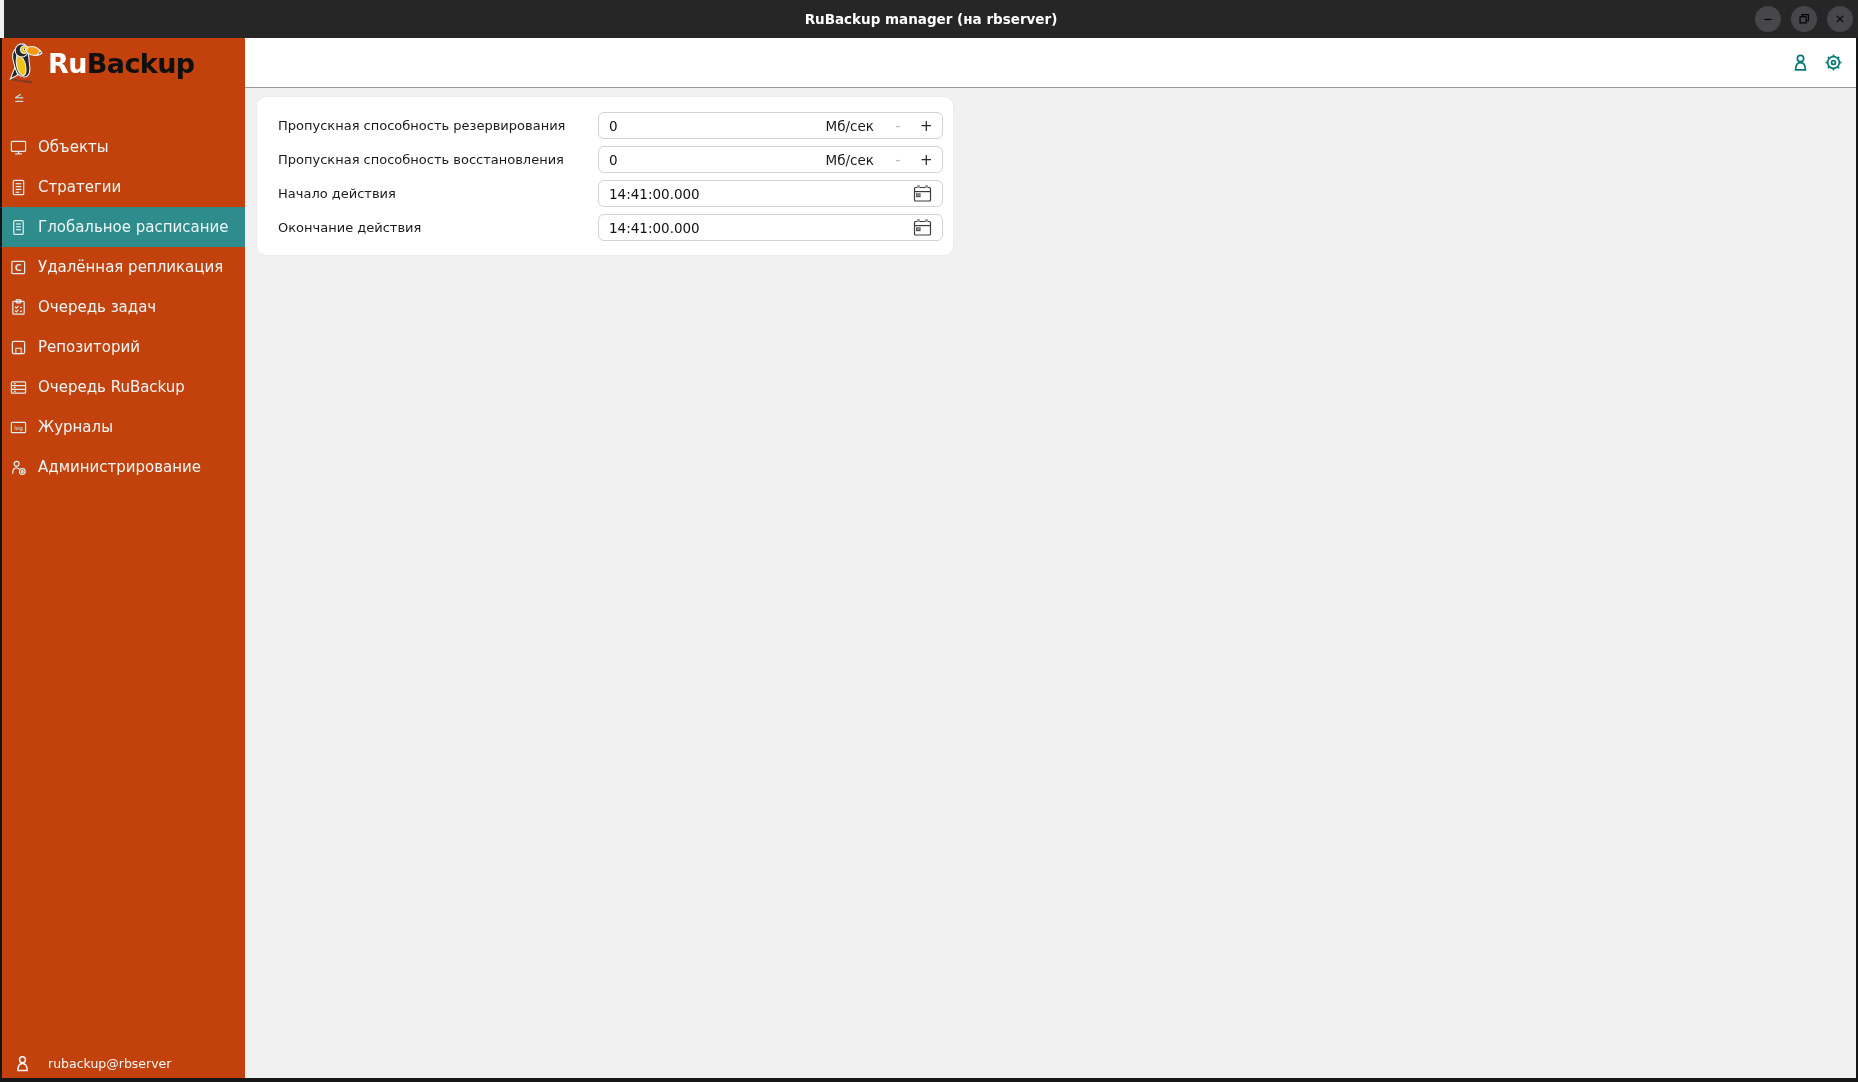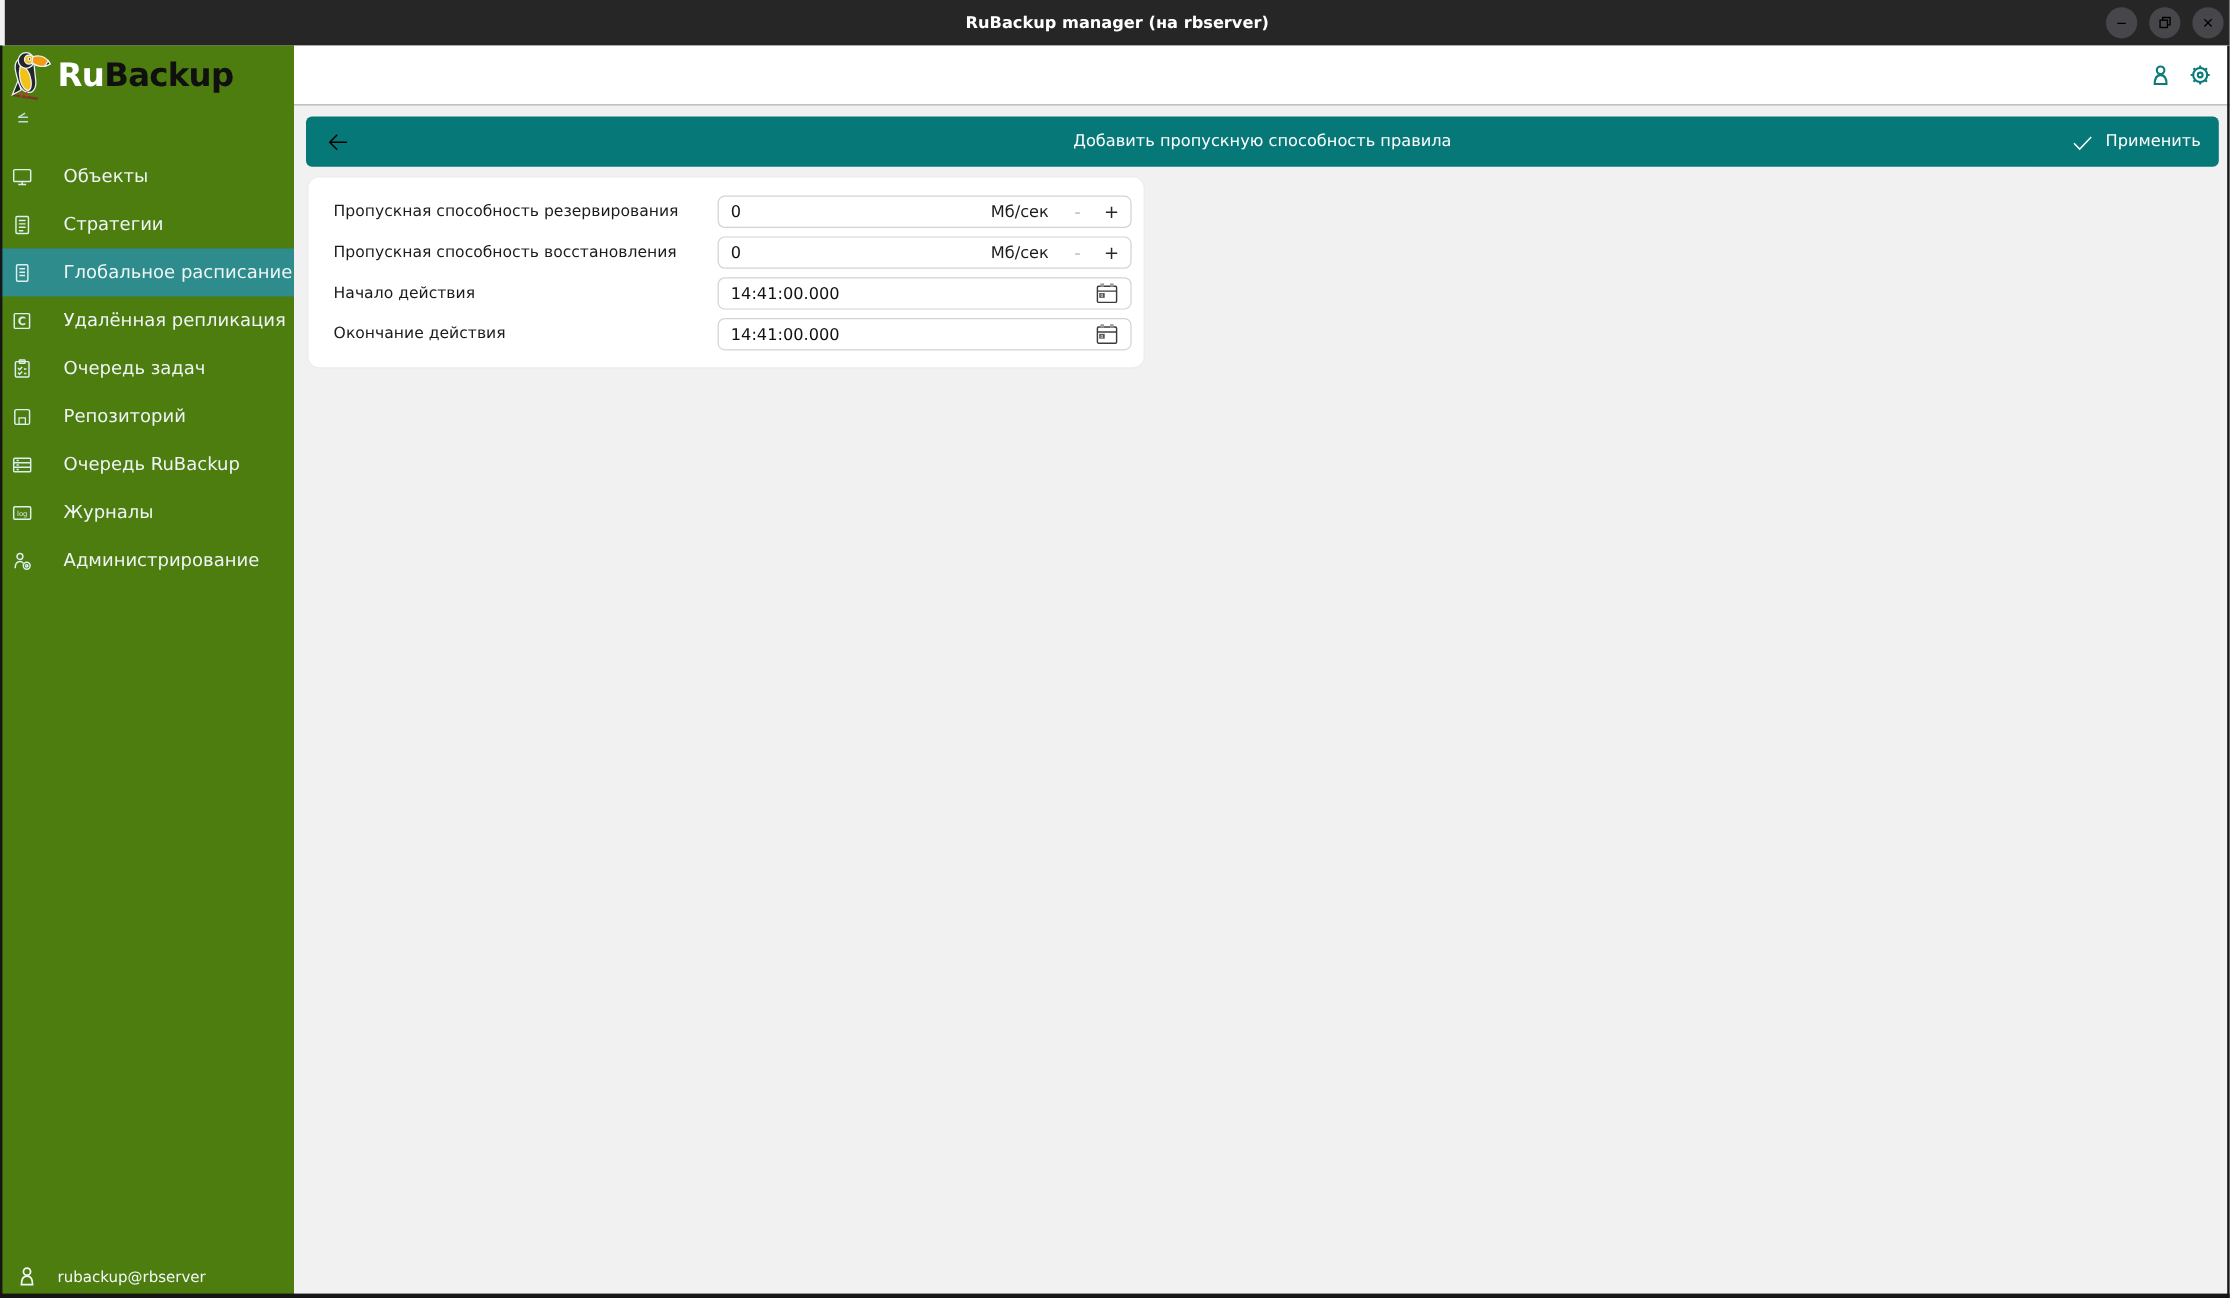--- a/index.html
+++ b/index.html
@@ -25,29 +25,29 @@
 
   
   .edge { position:absolute; background:#161616; z-index:60; }
   .edge-left { left:0; top:38px; bottom:0; width:2px; }
   .edge-right { right:0; top:38px; bottom:0; width:2px; }
   .edge-bottom { left:0; right:0; bottom:0; height:4px; }
 
   
   .sidebar {
     position:absolute; left:0; top:38px; bottom:0; width:245px;
-    background:#4d7c0f; color:#e9f4f4;
+    background:#c2410c; color:#e9f4f4;
   }
   .logo-row { height:50px; display:flex; align-items:center; padding-left:7px; gap:5px; }
   .logo-text { font-size:27px; font-weight:bold; letter-spacing:-0.6px; line-height:1; }
   .logo-ru { color:#ffffff; } .logo-backup { color:#101010; }
   .collapse-row { height:22px; display:flex; align-items:center; padding-left:11px; color:#bfdede; }
   .nav { margin-top:17px; }
   .menu-item {
-    height:40px; display:flex; align-items:center; gap:26px;
+    height:40px; display:flex; align-items:center; gap:11px;
     padding:0 4px 0 10px; font-size:15px; cursor:default; white-space:nowrap;
   }
   .menu-item.selected { background:#2e8c8c; }
   .menu-label { color:#eef6f6; }
   .icon { display:inline-flex; align-items:center; justify-content:center; }
   .icon svg { fill:none; stroke:currentColor; stroke-width:1.3; }
   .menu-item .icon { color:#ddeff0; }
   .user-row {
     position:absolute; left:13px; bottom:9px; display:flex; align-items:center; gap:16px;
     font-size:12.5px; color:#f2f9f9;margin-top:41px;
@@ -284,39 +284,20 @@
             <line x1="14" y1="9" x2="15.8" y2="9"></line>
           <line x1="4.2" y1="4.2" x2="5.5" y2="5.5"></line>
             <line x1="12.5" y1="12.5" x2="13.8" y2="13.8"></line>
           <line x1="4.2" y1="13.8" x2="5.5" y2="12.5"></line>
             <line x1="12.5" y1="5.5" x2="13.8" y2="4.2"></line>
         </svg>
       </span>
     </div>
 
     <div class="content">
-      <div class="header-pill">
-        <span class="back-btn">
-          <span class="icon">
-            <svg viewBox="0 0 24 24" width="23" height="23" fill="none" stroke="#ffffff" stroke-width="2.2">
-                <path d="M20 12 H6"></path>
-                <path d="M11.5 5.5 L5 12 l6.5 6.5"></path>
-              </svg>
-          </span>
-        </span>
-        <span class="pill-title">Добавить пропускную способность правила</span>
-        <span class="apply-btn">
-          <span class="icon">
-            <svg viewBox="0 0 22 22" width="21" height="21" fill="none" stroke="#ffffff" stroke-width="2.4">
-                <path d="M3.5 12 l5 5 L18.5 6.5"></path>
-              </svg>
-          </span>
-          <span>Применить</span>
-        </span>
-      </div>
 
       <div class="card">
         <div id="form-rows">
             <div class="form-row">
               <span class="form-label">Пропускная способность резервирования</span>
               <div class="input-box">
                 <span class="in-value">0</span>
                 <span class="in-unit">Мб/сек</span>
                 <span class="spin-minus">-</span>
                 <span class="spin-plus">+</span>

